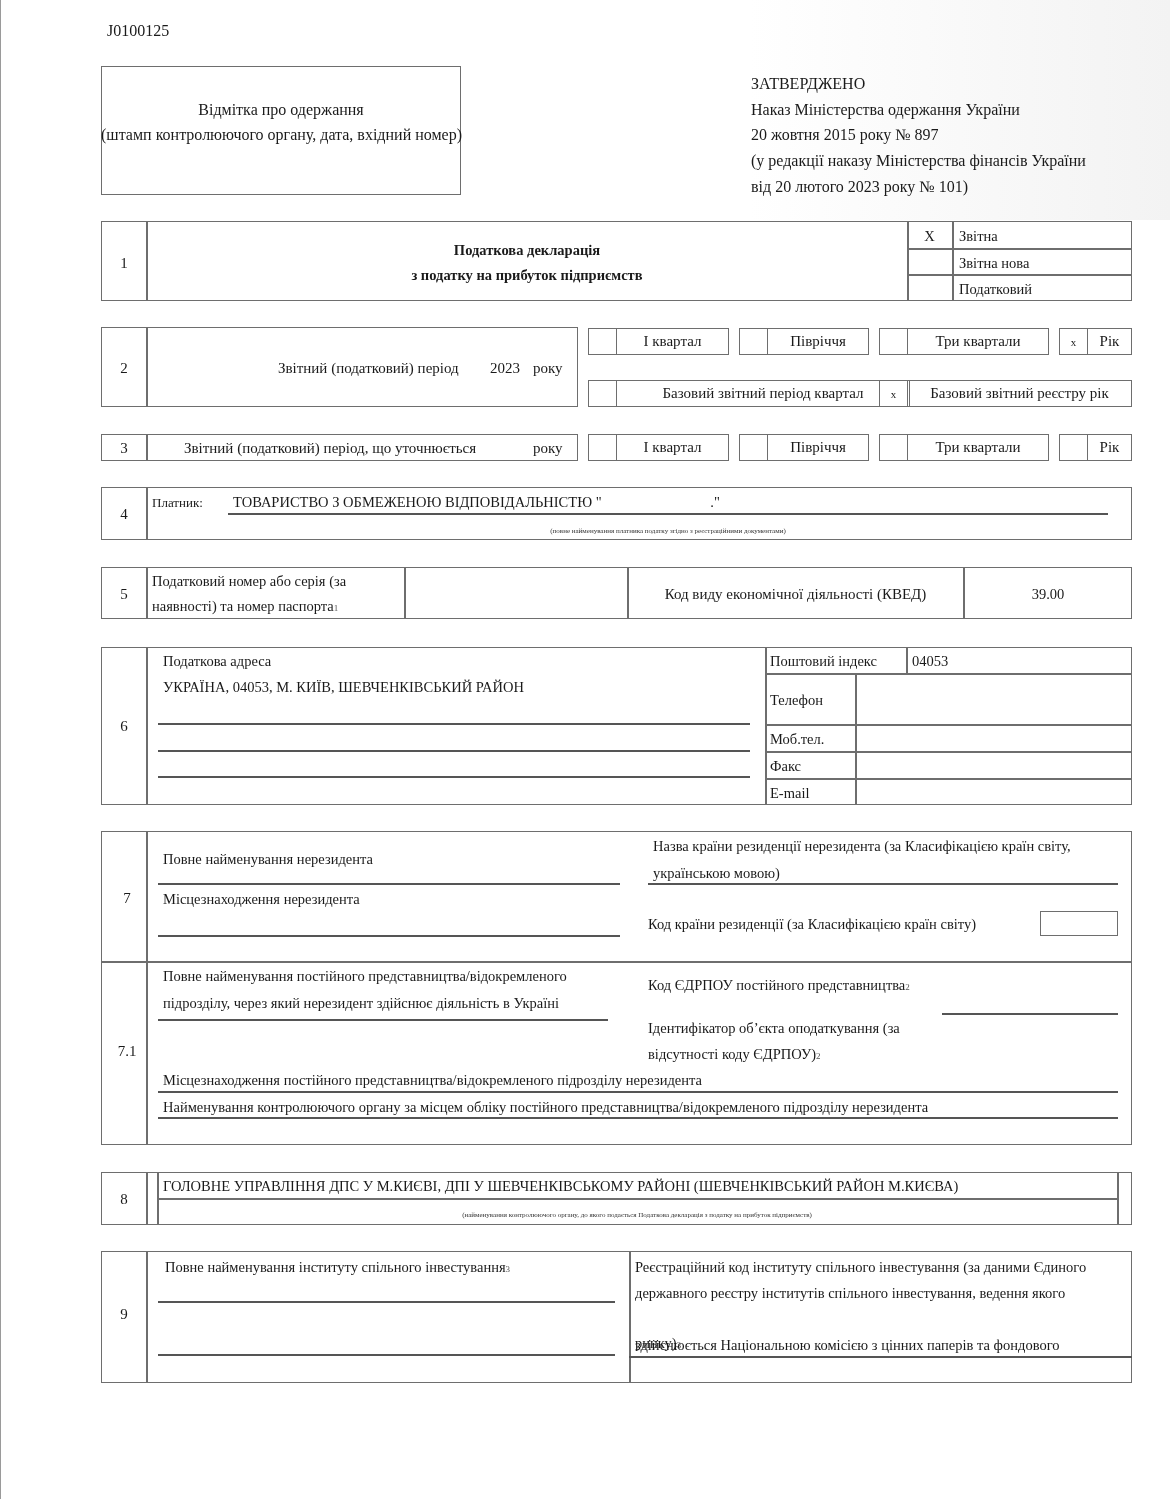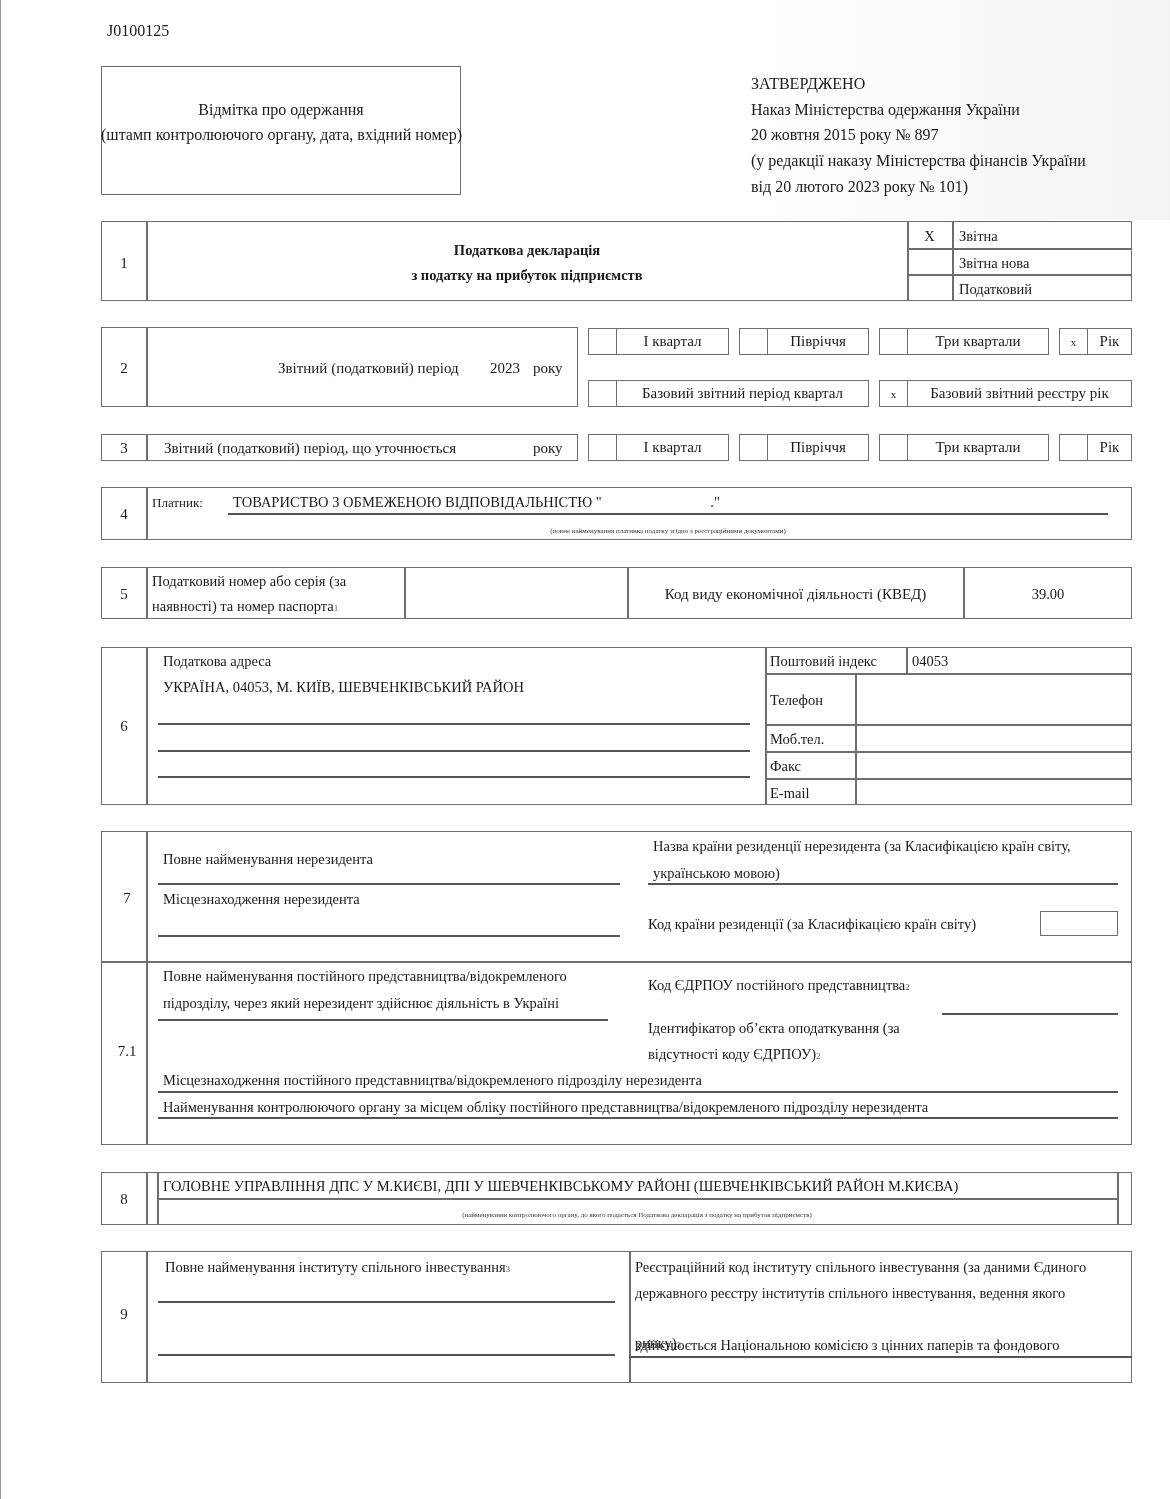--- a/index.html
+++ b/index.html
@@ -77,33 +77,33 @@
   </div>
 <div class="cb" style="left:878px;top:328px;width:170px;height:27px;">
     <span class="mark"></span>
     <span class="lbl">Три квартали</span>
   </div>
 <div class="cb" style="left:1058px;top:328px;width:73px;height:27px;">
     <span class="mark">x</span>
     <span class="lbl">Рік</span>
   </div>
 
-<div class="cb" style="left:587px;top:380px;width:281px;height:27px;">
+<div class="cb" style="left:587px;top:380px;width:322px;height:27px;">
     <span class="mark"></span>
     <span class="lbl">Базовий звітний період квартал</span>
   </div>
 <div class="cb" style="left:878px;top:380px;width:253px;height:27px;">
     <span class="mark">x</span>
     <span class="lbl">Базовий звітний реєстру рік</span>
   </div>
 
 <div class="box" style="left:100px;top:434px;width:477px;height:27px;"></div>
 <div class="vline" style="left:145px;top:434px;height:27px;"></div>
 <div class="num" style="left:100px;width:46px;top:440px;">3</div>
-<div class="txt f15" style="left:163px;top:440px;text-align:center;">Звітний (податковий) період, що уточнюється</div>
+<div class="txt f15" style="left:183px;top:440px;text-align:center;">Звітний (податковий) період, що уточнюється</div>
 <div class="txt f15" style="left:532px;top:440px;">року</div>
 
 <div class="cb" style="left:587px;top:434px;width:141px;height:27px;">
     <span class="mark"></span>
     <span class="lbl">І квартал</span>
   </div>
 <div class="cb" style="left:738px;top:434px;width:130px;height:27px;">
     <span class="mark"></span>
     <span class="lbl">Півріччя</span>
   </div>

